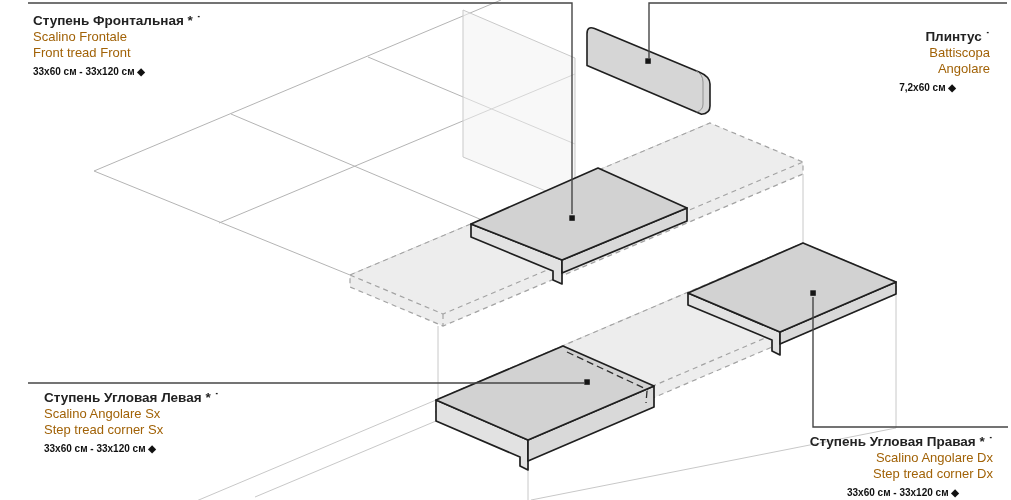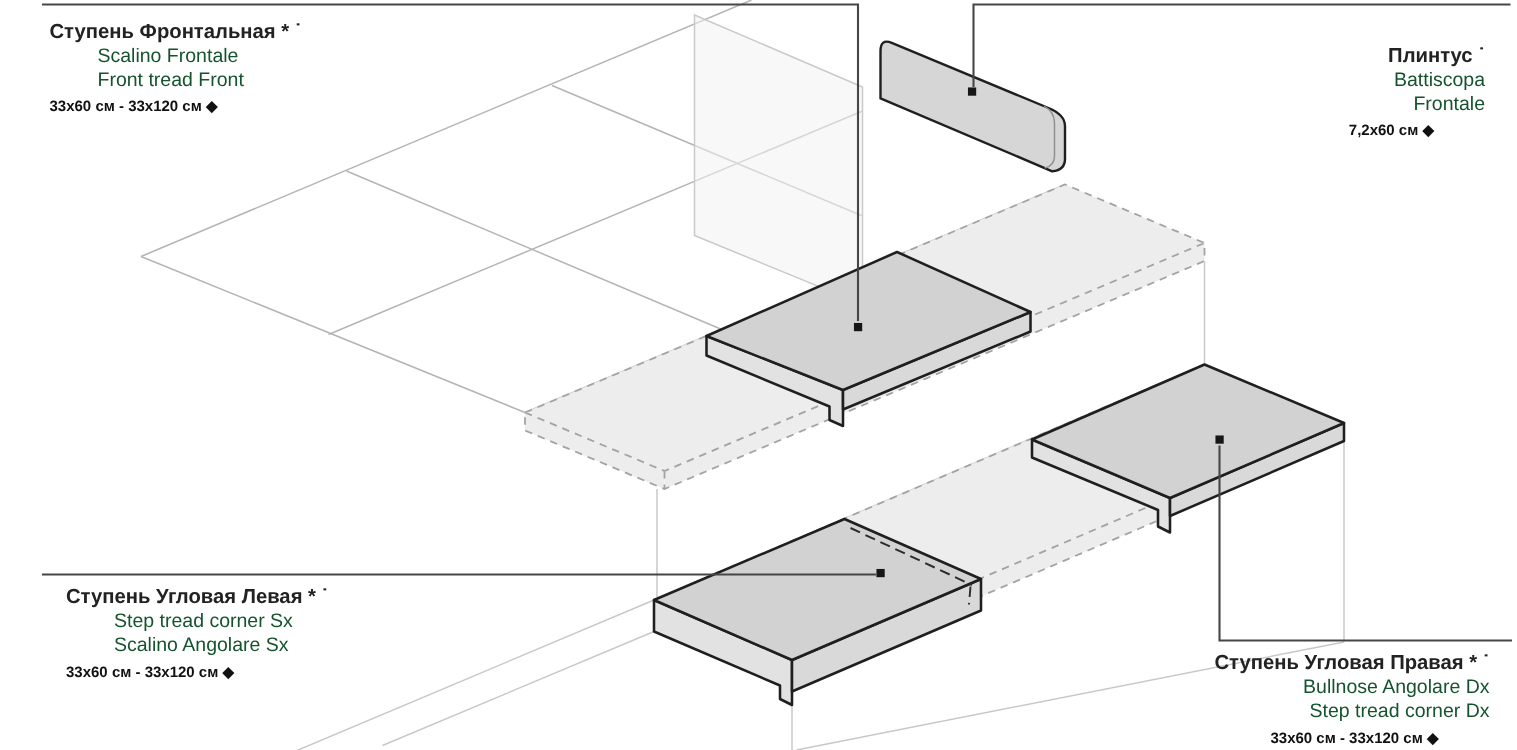--- a/index.html
+++ b/index.html
@@ -2,21 +2,21 @@
 <html><head>
 <meta charset="utf-8">
 <style>
   html,body{margin:0;padding:0;background:#ffffff;}
   #stage{position:relative;width:1011px;height:500px;background:#ffffff;overflow:hidden;
          font-family:"Liberation Sans",sans-serif;}
   #stage svg{position:absolute;left:0;top:0;}
   .label{position:absolute;white-space:nowrap;}
   .label.right{text-align:right;}
   .l-title{font-size:13.5px;font-weight:700;color:#222222;line-height:17px;}
-  .l-sub{font-size:13px;font-weight:400;color:#14532d;line-height:16px;margin-left:32px;}
+  .l-sub{font-size:13px;font-weight:400;color:#a16207;line-height:16px;}
   .l-size{font-size:10px;font-weight:700;color:#111111;line-height:16px;margin-top:3px;}
   .label.right .l-size{padding-right:34px;}
 </style>
 </head>
 <body>
 
 <div id="stage">
 
   <svg width="1011" height="500" viewBox="0 0 1011 500">
 
@@ -98,31 +98,31 @@
   <div class="label" style="left:33px;top:12px;">
     <div class="l-title">Ступень Фронтальная * ˙</div>
     <div class="l-sub">Scalino Frontale</div>
     <div class="l-sub">Front tread Front</div>
     <div class="l-size">33x60 см - 33x120 см ◆</div>
   </div>
 
   <div class="label right" style="right:21px;top:28px;">
     <div class="l-title">Плинтус ˙</div>
     <div class="l-sub">Battiscopa</div>
-    <div class="l-sub">Frontale</div>
+    <div class="l-sub">Angolare</div>
     <div class="l-size">7,2x60 см ◆</div>
   </div>
 
   <div class="label" style="left:44px;top:389px;">
     <div class="l-title">Ступень Угловая Левая * ˙</div>
+    <div class="l-sub">Scalino Angolare Sx</div>
     <div class="l-sub">Step tread corner Sx</div>
-    <div class="l-sub">Scalino Angolare Sx</div>
     <div class="l-size">33x60 см - 33x120 см ◆</div>
   </div>
 
   <div class="label right" style="right:18px;top:433px;">
     <div class="l-title">Ступень Угловая Правая * ˙</div>
-    <div class="l-sub">Bullnose Angolare Dx</div>
+    <div class="l-sub">Scalino Angolare Dx</div>
     <div class="l-sub">Step tread corner Dx</div>
     <div class="l-size">33x60 см - 33x120 см ◆</div>
   </div>
 
 </div>
 
 </body></html>

